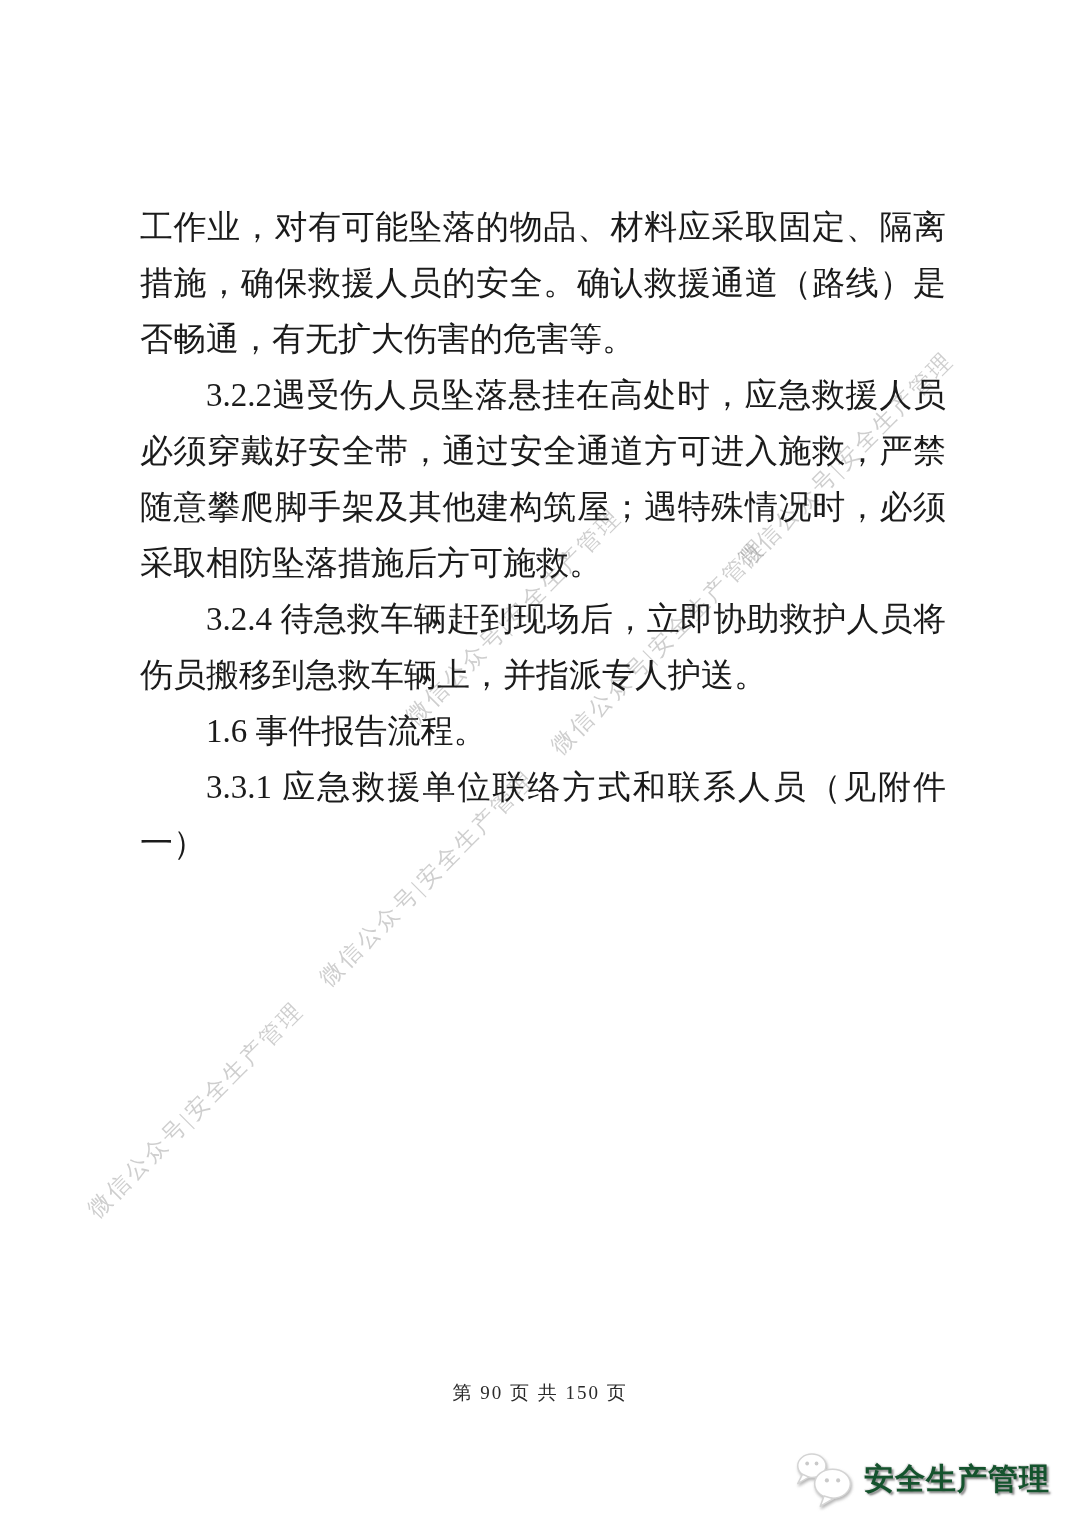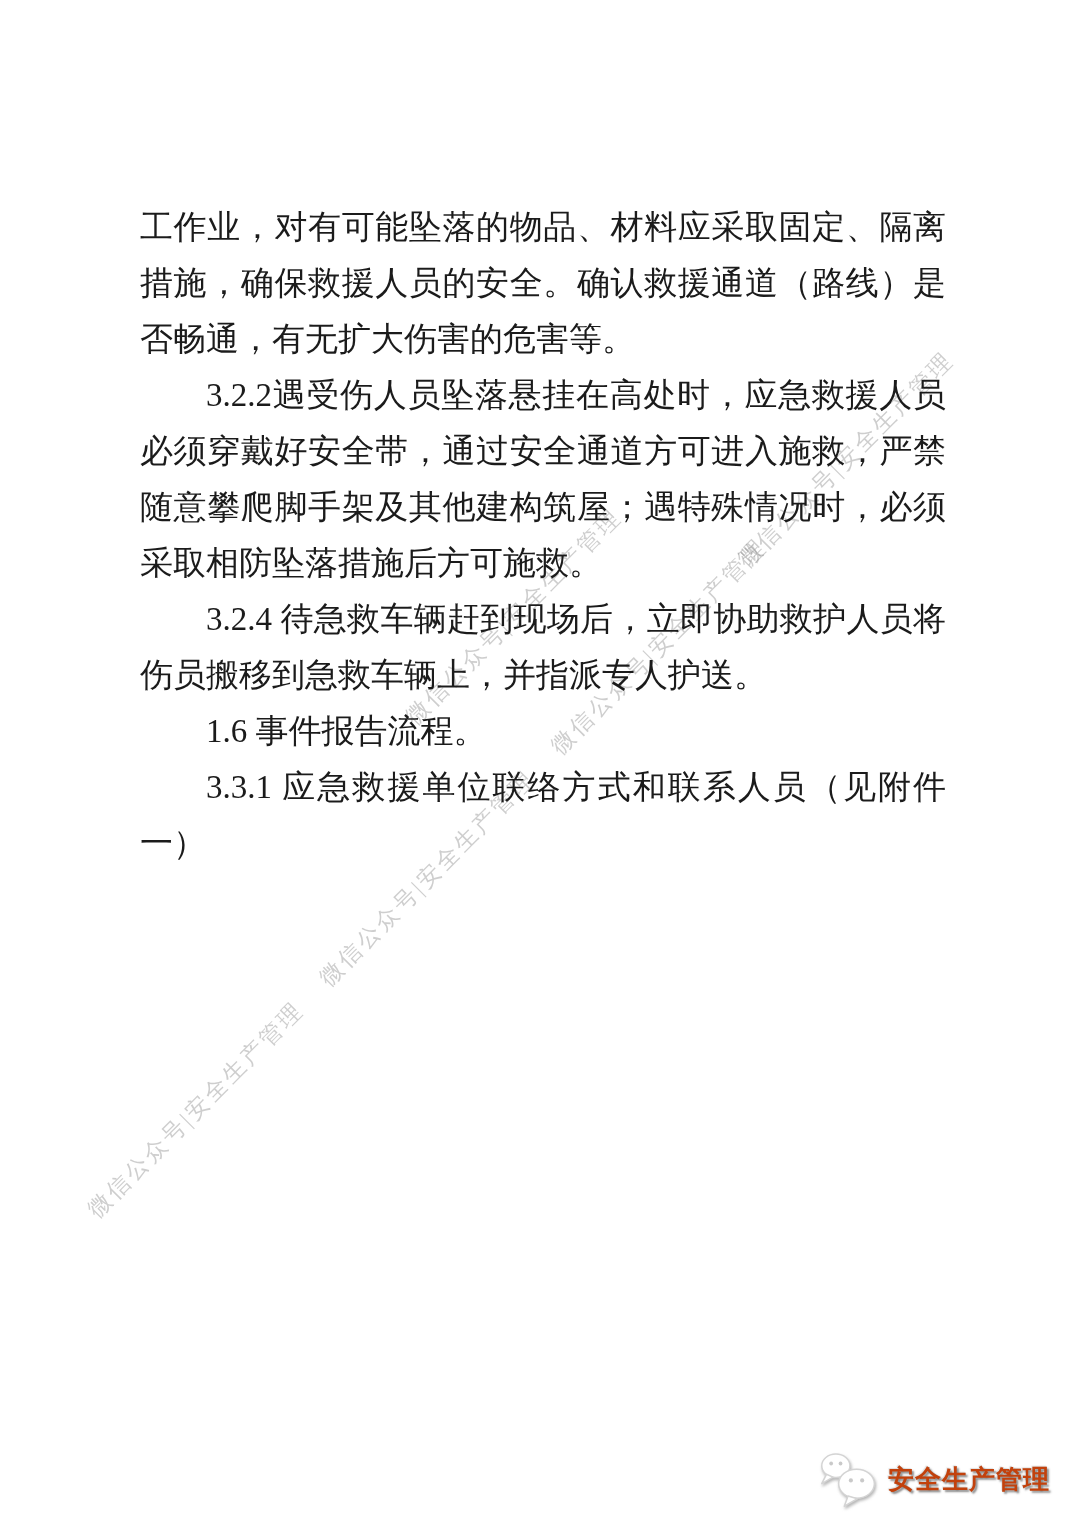--- a/index.html
+++ b/index.html
@@ -63,23 +63,23 @@
     right: 30px;
     z-index: 2;
     display: flex;
     align-items: center;
     gap: 6px;
   }
   .brand svg { filter: drop-shadow(1.5px 2px 1.5px rgba(120,120,120,0.55)); }
   .brand-label {
     font-family: Liberation Mono, monospace;
     font-weight: bold;
-    font-size: 26px;
+    font-size: 30px;
     letter-spacing: 1px;
-    color: #c2410c;
+    color: #14532d;
     text-shadow:
       2px 2px 2px rgba(120,120,120,0.85),
       -1px -1px 1px rgba(205,205,205,0.55),
       0 0 1px rgba(170,170,170,0.6);
   }
 </style>
 </head>
 <body>
 
 <div class="page">
@@ -97,20 +97,23 @@
   </div>
 
   <main class="content">
     <p>工作业，对有可能坠落的物品、材料应采取固定、隔离措施，确保救援人员的安全。确认救援通道（路线）是否畅通，有无扩大伤害的危害等。</p>
     <p class="ind">3.2.2遇受伤人员坠落悬挂在高处时，应急救援人员必须穿戴好安全带，通过安全通道方可进入施救，严禁随意攀爬脚手架及其他建构筑屋；遇特殊情况时，必须采取相防坠落措施后方可施救。</p>
     <p class="ind">3.2.4 待急救车辆赶到现场后，立即协助救护人员将伤员搬移到急救车辆上，并指派专人护送。</p>
     <p class="ind">1.6 事件报告流程。</p>
     <p class="ind">3.3.1 应急救援单位联络方式和联系人员（见附件一）</p>
   </main>
 
+  <div class="footer">
+    <span>第 90 页 共 150 页</span>
+  </div>
 
   <div class="brand">
     <svg width="66" height="62" viewBox="0 0 70 66">
 
       <g fill="#ffffff" stroke="#d4d4d4" stroke-width="1.6">
         <ellipse cx="21" cy="19" rx="15" ry="12.5"></ellipse>
         <path d="M11 28 L6 38 L18 31 Z" stroke-linejoin="round"></path>
       </g>
       <circle cx="16" cy="16.5" r="2" fill="#c9c9c9"></circle>
       <circle cx="26" cy="16.5" r="2" fill="#c9c9c9"></circle>

